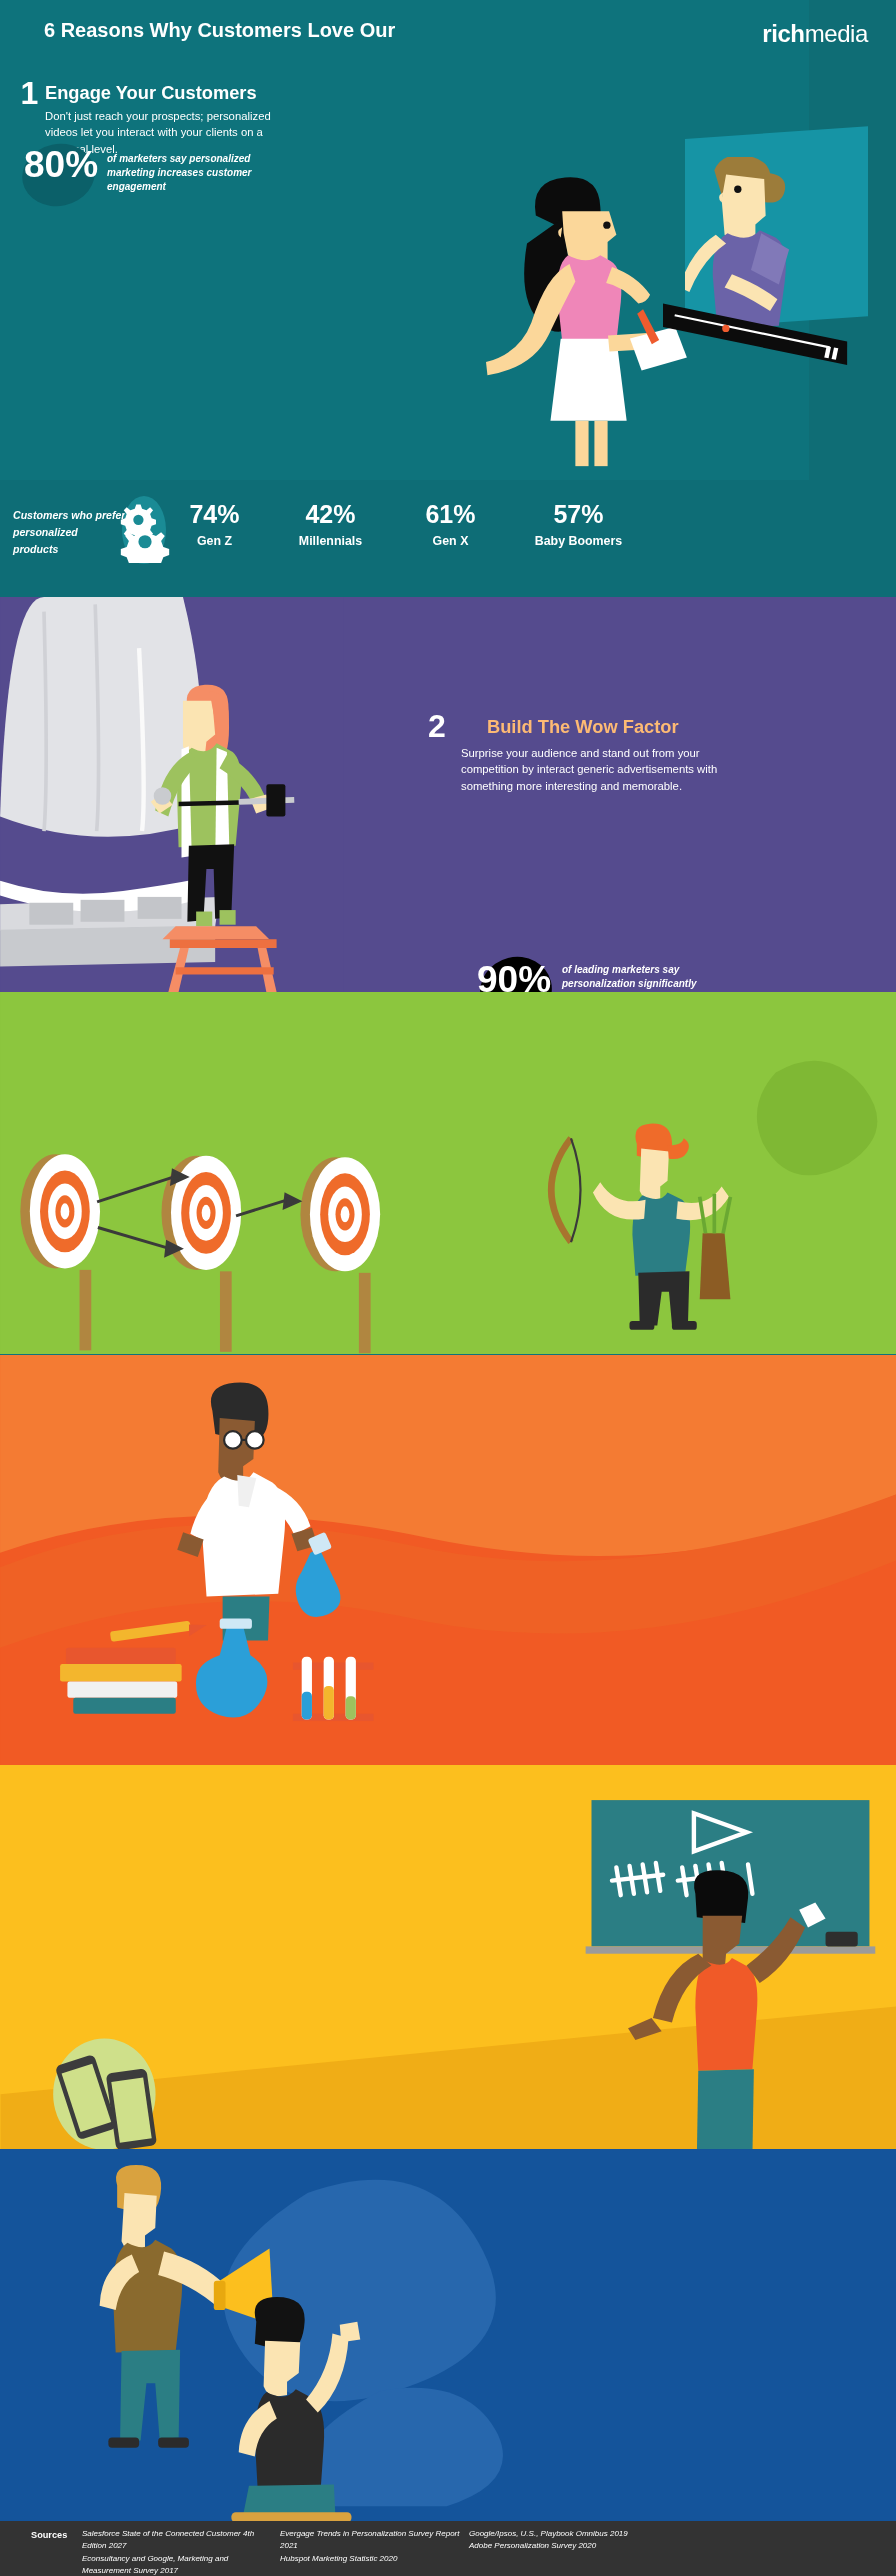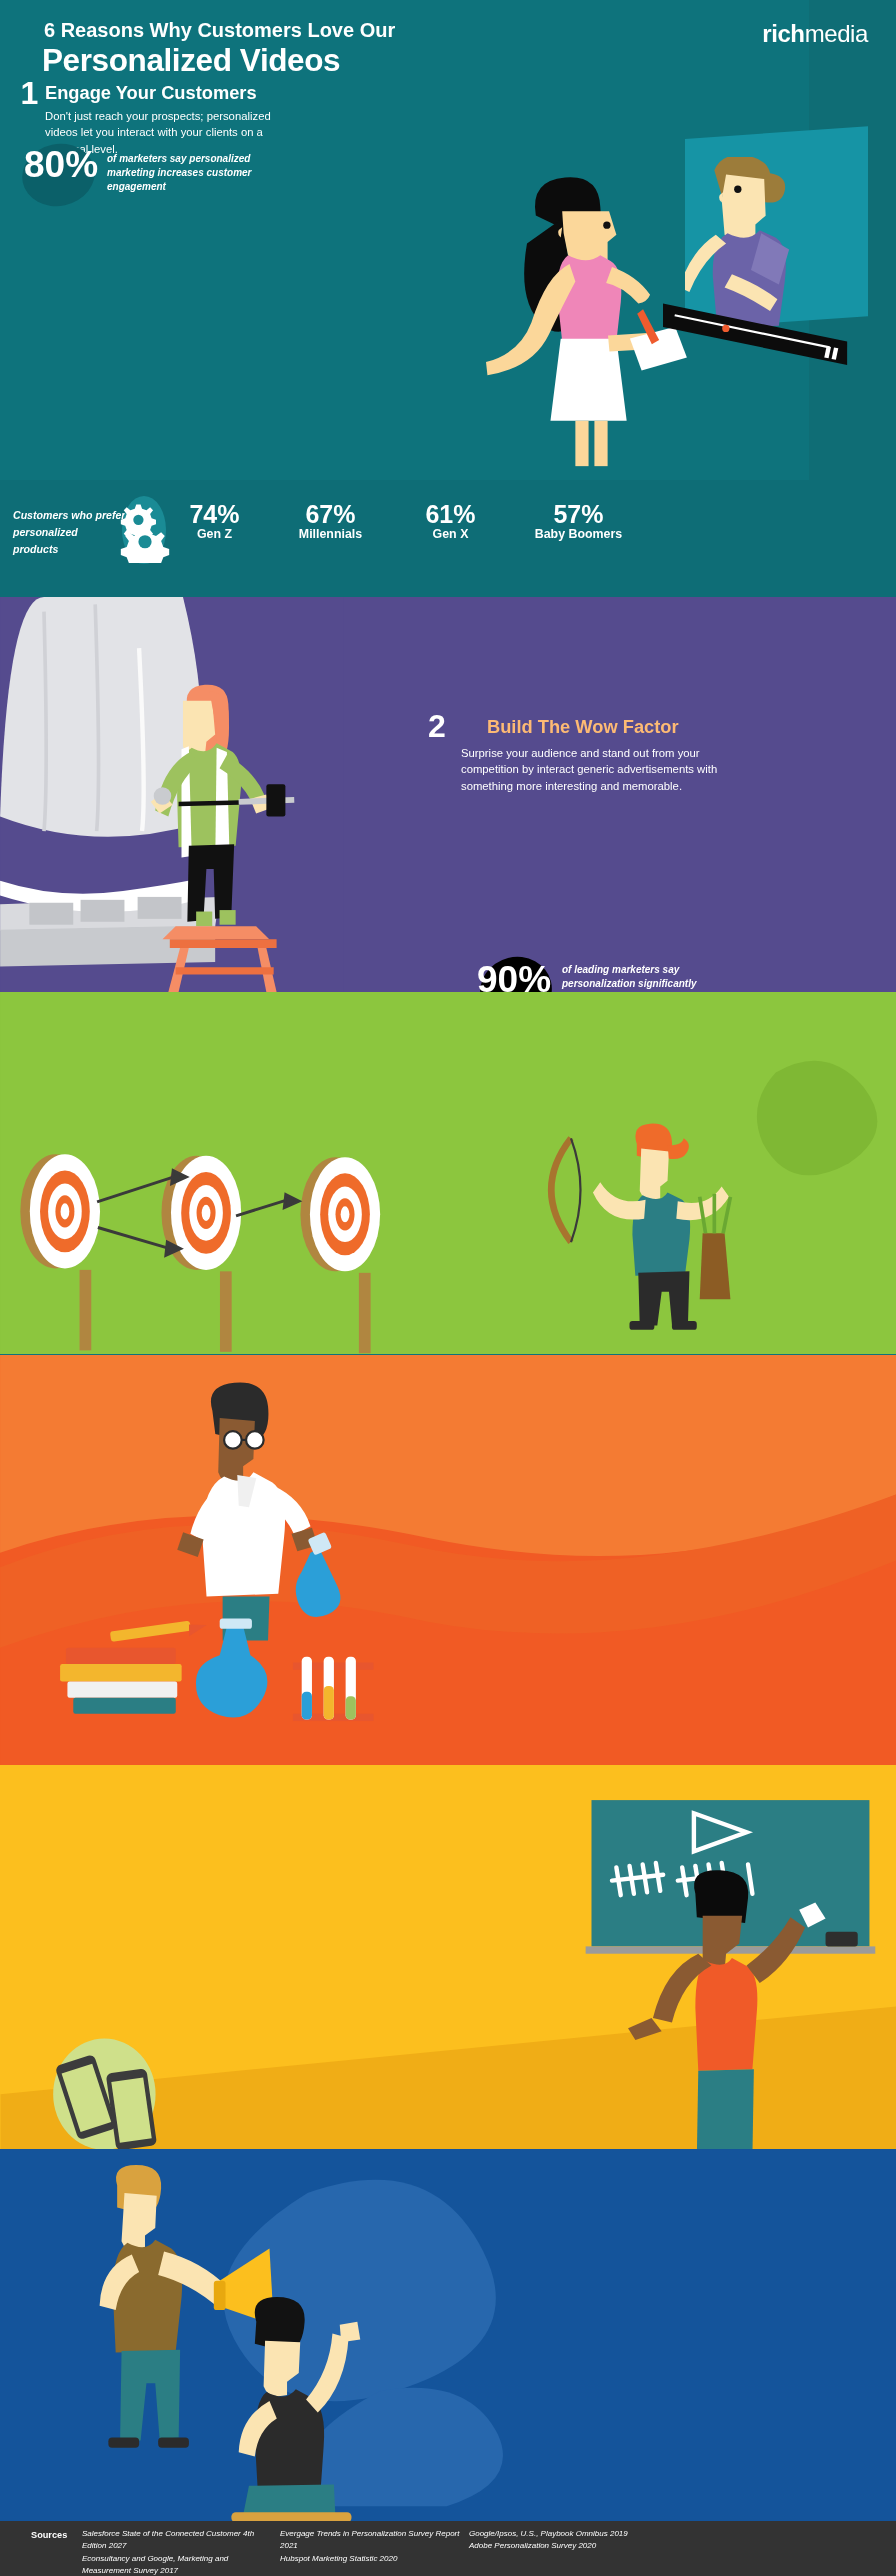--- a/index.html
+++ b/index.html
@@ -33,21 +33,21 @@
   #s1blob{position:absolute;left:22px;top:144px;width:73px;height:62px;border-radius:50%;background:#0b6069;transform:rotate(-12deg);}
   #s1pct{position:absolute;left:24px;top:146px;font-size:37px;color:#fff;font-weight:bold;line-height:1;}
   #s1pcttxt{position:absolute;left:107px;top:152px;width:168px;font-size:10px;color:#fff;font-style:italic;font-weight:bold;line-height:1.38;}
 
   
   #band{position:absolute;left:0;top:480px;width:897px;height:117px;background:#0e6d76;}
   #bandlabel{position:absolute;left:13px;top:507px;width:113px;font-size:10.6px;color:#fff;font-style:italic;font-weight:bold;line-height:1.6;}
   #gearblob{position:absolute;left:122px;top:496px;width:44px;height:68px;border-radius:50%;background:#1a8b95;}
   .statcell{position:absolute;top:502px;text-align:center;}
   .statcell .v{font-size:25px;color:#fff;font-weight:bold;line-height:1;}
-  .statcell .l{font-size:12.4px;color:#fff;font-weight:bold;margin-top:0;}
+  .statcell .l{font-size:12.4px;color:#fff;font-weight:bold;margin-top:7px;}
 
   
   #sec2{top:597px;height:395px;background:#554b8e;}
   #s2illus{position:absolute;left:0;top:0;width:344px;height:395px;}
   #s2num{left:428px;top:113px;font-size:32px;color:#fff;}
   #s2head{left:461px;top:119px;font-size:18.3px;color:#fdba74;margin-left:26px;}
   #s2body{left:461px;top:148px;width:275px;font-size:11.3px;color:#fff;line-height:1.45;}
   #s2blob{position:absolute;left:480px;top:360px;width:72px;height:66px;border-radius:50%;background:#000;transform:rotate(-14deg);}
   #s2pct{position:absolute;left:477px;top:364px;font-size:37px;color:#fff;font-weight:bold;line-height:1;}
   #s2pcttxt{position:absolute;left:562px;top:366px;width:168px;font-size:10px;color:#fff;font-style:italic;font-weight:bold;line-height:1.38;}
@@ -114,21 +114,20 @@
 
     <svg width="190" height="77" style="position:absolute;left:663px;top:302px;" viewBox="0 0 260 105">
       <path d="M0 2 L252 54 L252 86 L0 34 Z" fill="#0c0c0c"></path>
       <path d="M16 18 L228 62" stroke="#fff" stroke-width="3"></path>
       <circle cx="86" cy="36" r="5" fill="#ee5b2e"></circle>
       <rect x="224" y="60" width="6" height="16" fill="#fff" transform="rotate(12 224 60)"></rect>
       <rect x="234" y="62" width="6" height="16" fill="#fff" transform="rotate(12 234 62)"></rect>
     </svg>
 
     <div class="hdr-small">6 Reasons Why Customers Love Our</div>
-    <div class="hdr-big">Personalized Videos</div>
     <div class="logo"><b>rich</b><span>media</span></div>
 
     <div class="step-num" id="s1num">1</div>
     <div class="step-head" id="s1head">Engage Your Customers</div>
     <div class="step-body body-txt" id="s1body">Don't just reach your prospects; personalized videos let you interact with your clients on a personal level.</div>
     <div id="s1blob"></div>
     <div id="s1pct" class="num">80%</div>
     <div id="s1pcttxt">of marketers say personalized marketing increases customer engagement</div>
 
     <div id="band"></div>
@@ -141,21 +140,21 @@
         <path d="M42 38 l8 0 l3 8 l8 3 l7 -5 l5 5 l-5 7 l3 8 l8 3 l0 8 l-8 3 l-3 8 l5 7 l-5 5 l-7 -5 l-8 3 l-3 8 l-8 0 l-3 -8 l-8 -3 l-7 5 l-5 -5 l5 -7 l-3 -8 l-8 -3 l0 -8 l8 -3 l3 -8 l-5 -7 l5 -5 l7 5 l8 -3 z" transform="translate(-8,0)"></path>
         <circle cx="38" cy="57" r="9" fill="#1a8b95"></circle>
       </g>
     </svg>
 
     <div class="statcell" style="left:163px;width:103px;">
       <div class="v">74%</div>
       <div class="l">Gen Z</div>
     </div>
     <div class="statcell" style="left:272px;width:117px;">
-      <div class="v">67%</div>
+      <div class="v">42%</div>
       <div class="l">Millennials</div>
     </div>
     <div class="statcell" style="left:399px;width:103px;text-align:center;">
       <div class="v">61%</div>
       <div class="l">Gen X</div>
     </div>
     <div class="statcell" style="left:509px;width:139px;">
       <div class="v">57%</div>
       <div class="l">Baby Boomers</div>
     </div>

